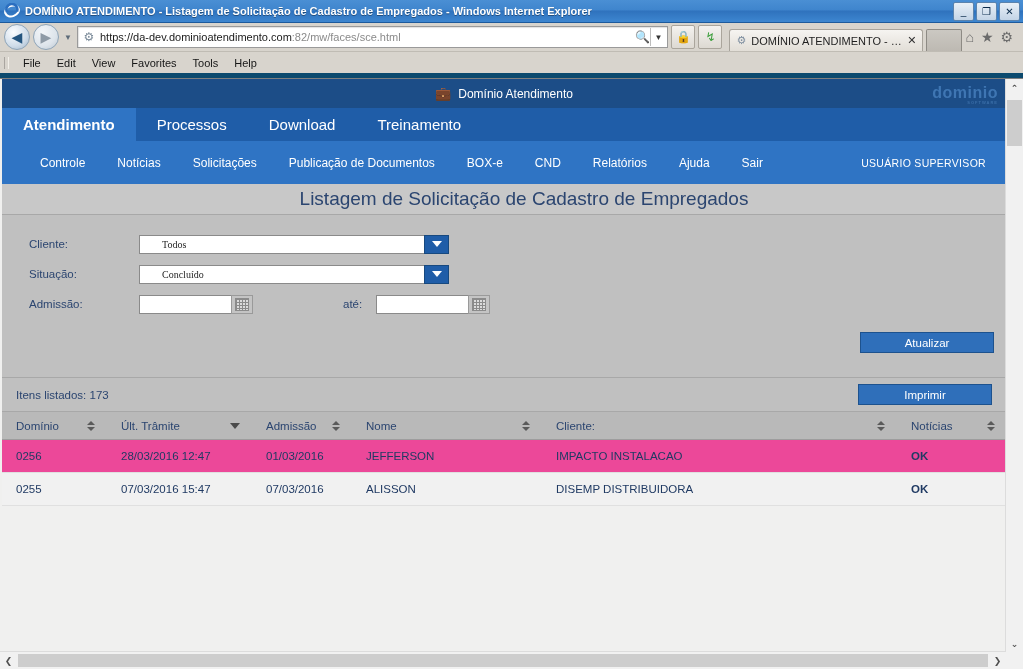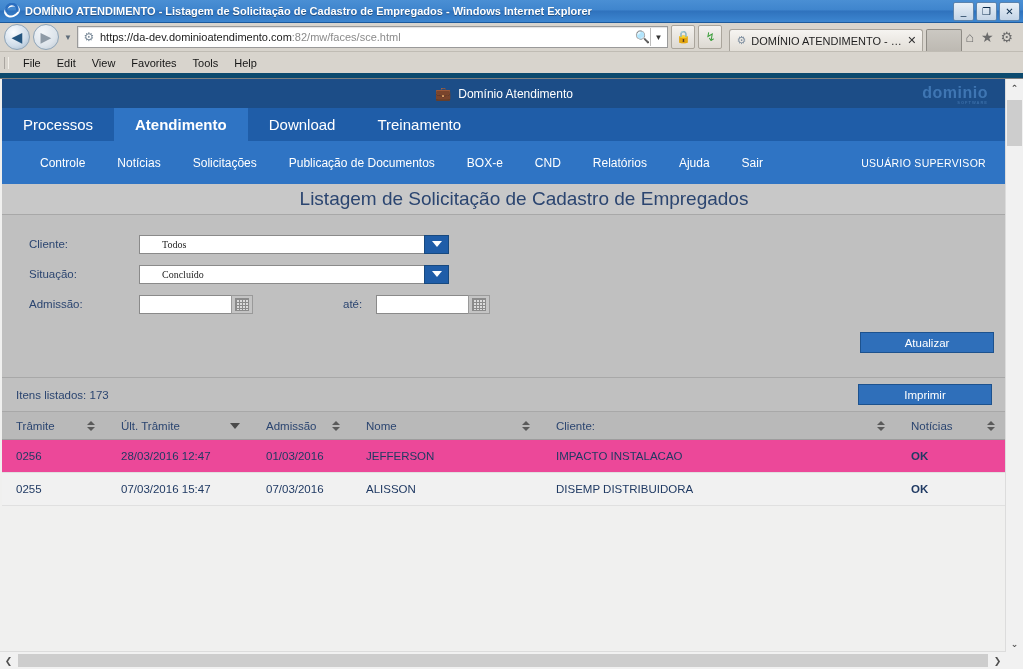--- a/index.html
+++ b/index.html
@@ -112,21 +112,21 @@
 
   
   .appheader{
     height:29px;background:#1c4d87;position:relative;
     display:flex;align-items:center;justify-content:center;
   }
   .appheader .brandcenter{display:flex;align-items:center;gap:7px;}
   .appheader .case-icon{font-size:13px;color:#e8eef5;}
   .appheader .brandtext{font-size:12px;color:#ffffff;}
   .appheader .logo{
-    position:absolute;right:18px;top:6px;
+    position:absolute;right:8px;top:6px;
     font-size:16px;font-weight:bold;letter-spacing:.5px;
     color:#3f76b3;line-height:1;
   }
   .appheader .logo small{display:block;font-size:4px;letter-spacing:1px;text-align:right;color:#3a6ea8;}
 
   
   .navmain{
     height:33px;background:#1f5da8;display:flex;align-items:stretch;
   }
   .navmain .tab{
@@ -320,22 +320,22 @@
           <span class="case-icon">💼</span>
           <span class="brandtext">Domínio Atendimento</span>
         </span>
         <span class="logo">
           <span>dominio</span>
           <small>SOFTWARE</small>
         </span>
       </div>
 
       <div class="navmain">
+        <div class="tab active">Atendimento</div>
         <div class="tab">Processos</div>
-        <div class="tab active">Atendimento</div>
         <div class="tab">Download</div>
         <div class="tab">Treinamento</div>
       </div>
 
       <div class="navsub">
         <span class="sublink">Controle</span>
         <span class="sublink">Notícias</span>
         <span class="sublink">Solicitações</span>
         <span class="sublink">Publicação de Documentos</span>
         <span class="sublink">BOX-e</span>
@@ -403,21 +403,21 @@
             <col style="width:145px">
             <col style="width:100px">
           <col style="width:190px">
             <col style="width:355px">
             <col style="width:110px">
         </colgroup>
         <thead>
           <tr>
             <th>
                 <span class="hinner">
-                  <span>Trâmite</span>
+                  <span>Domínio</span>
                   <span class="sorticon">
                     <i class="up"></i>
                     <i class="down"></i>
                   </span>
                 </span>
               </th>
             <th>
                 <span class="hinner">
                   <span>Últ. Trâmite</span>
                   <span class="sorticon desc">

